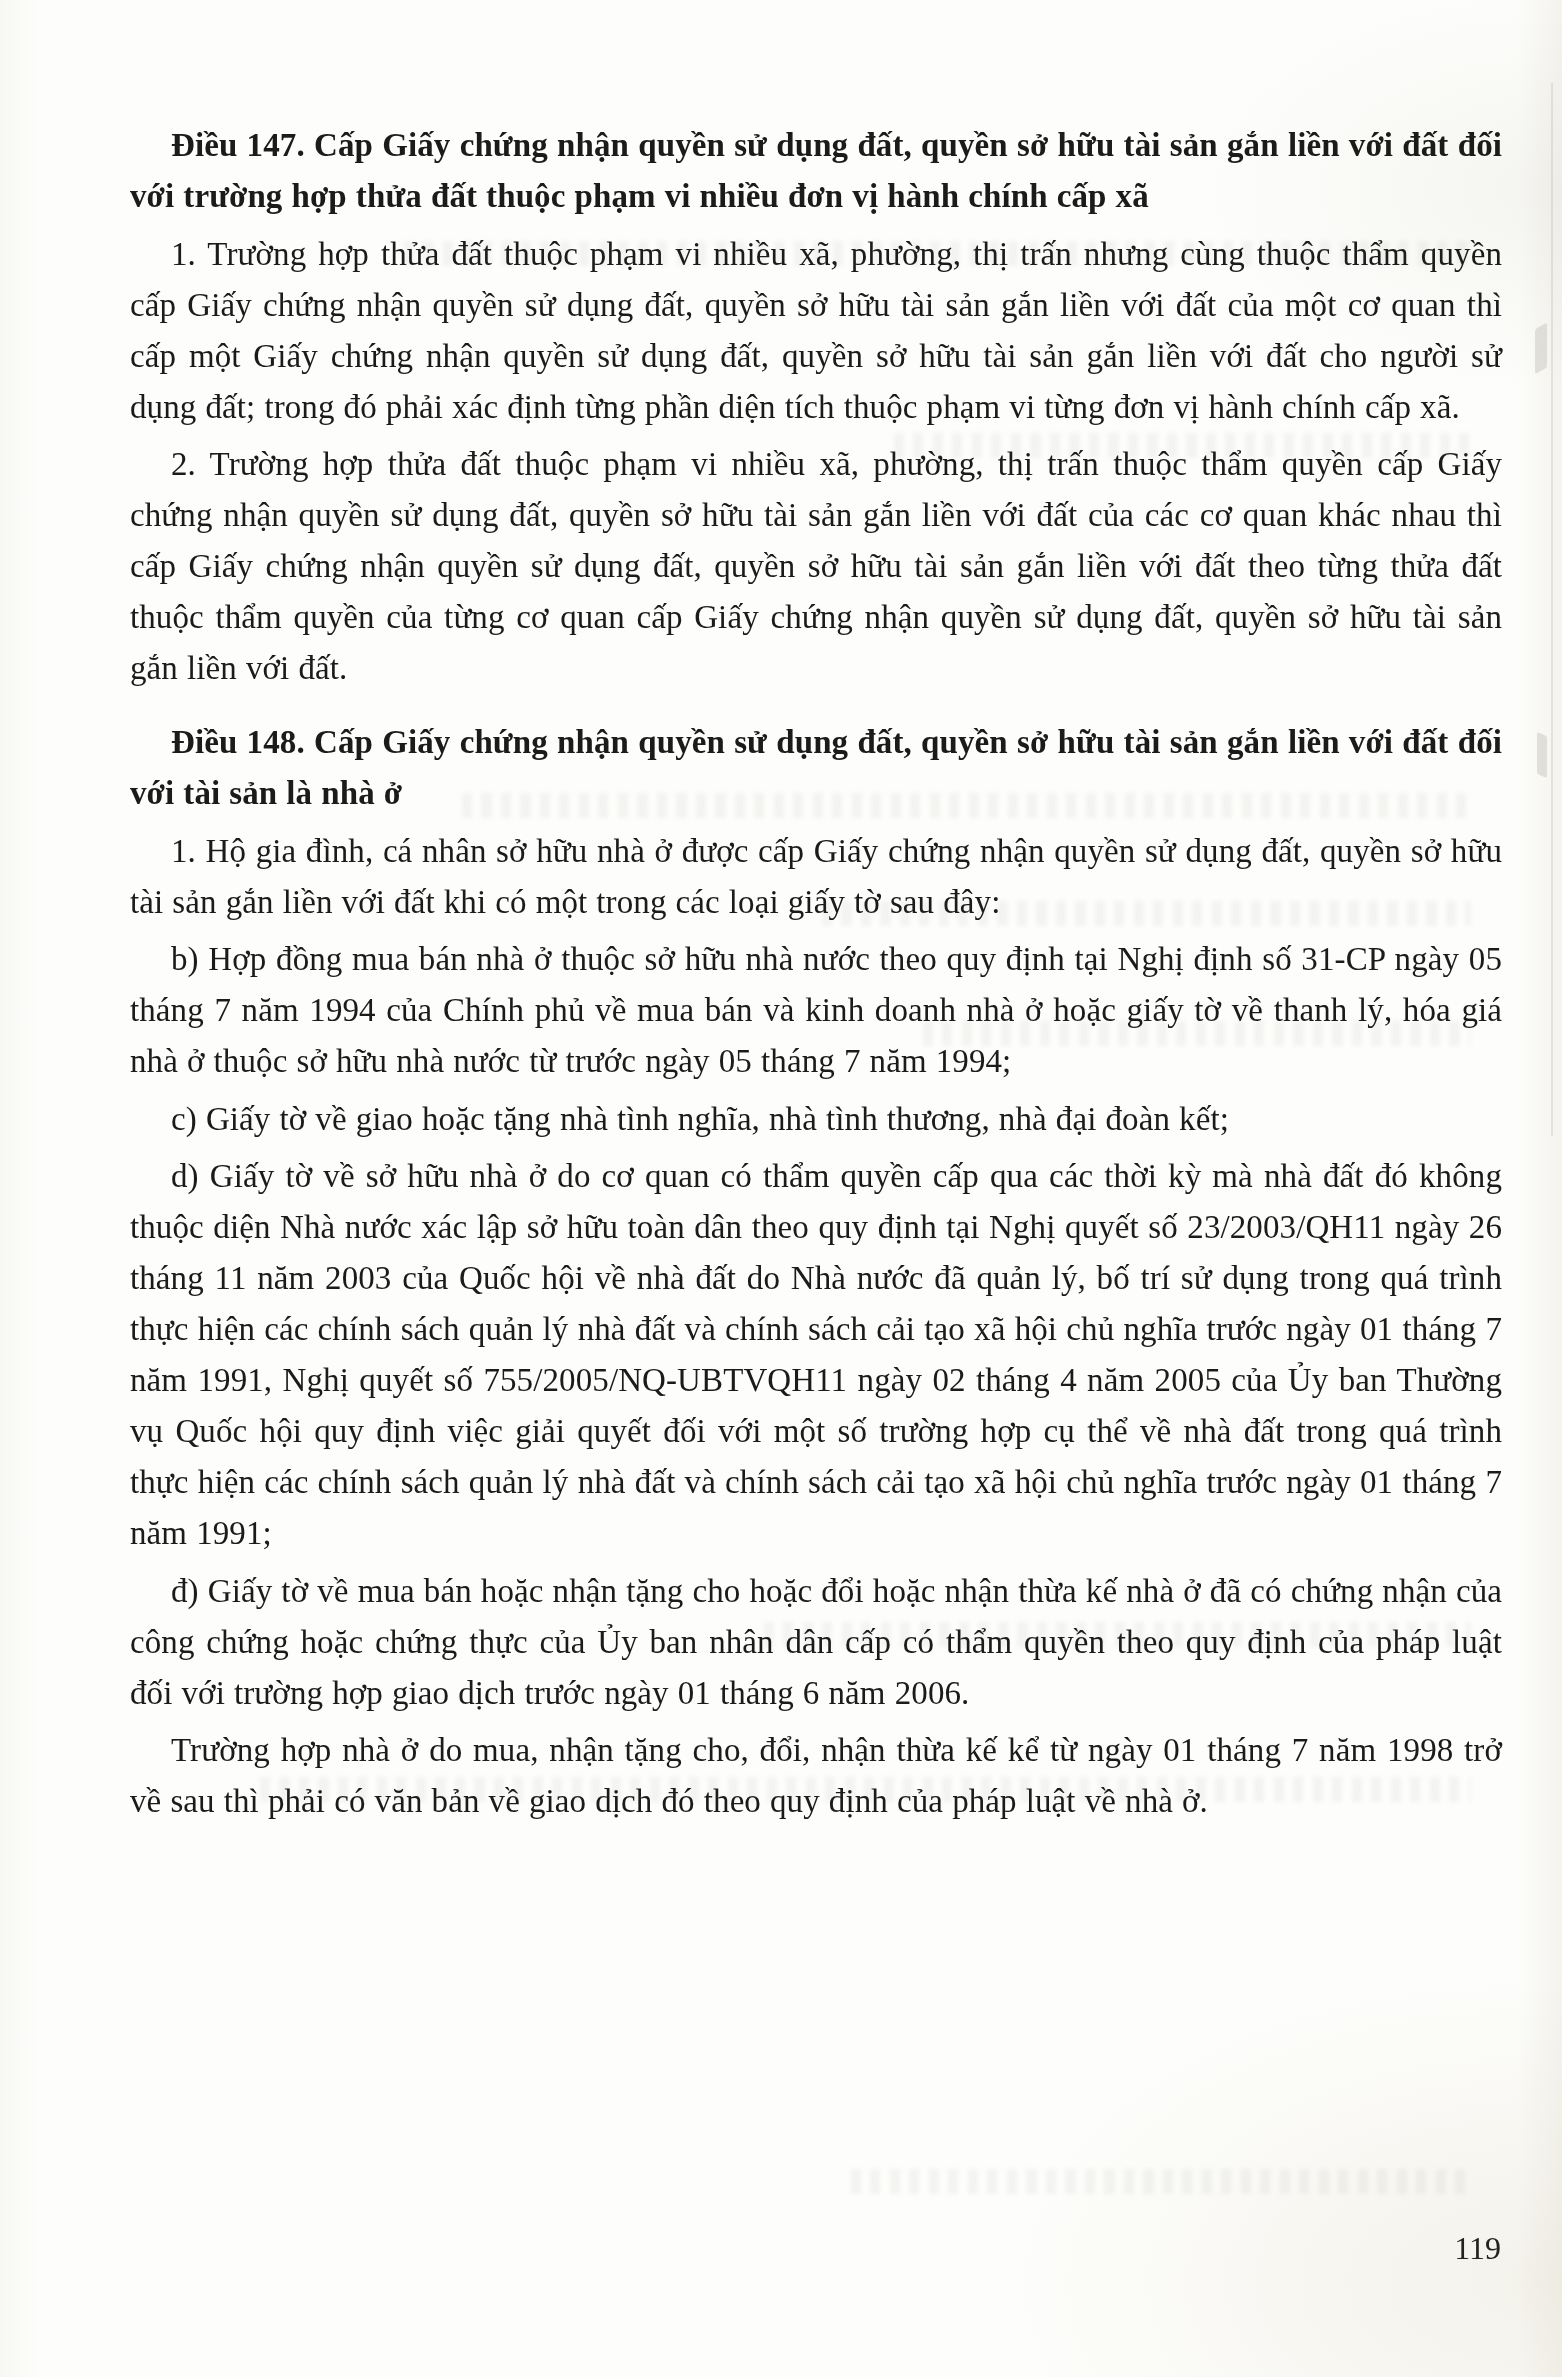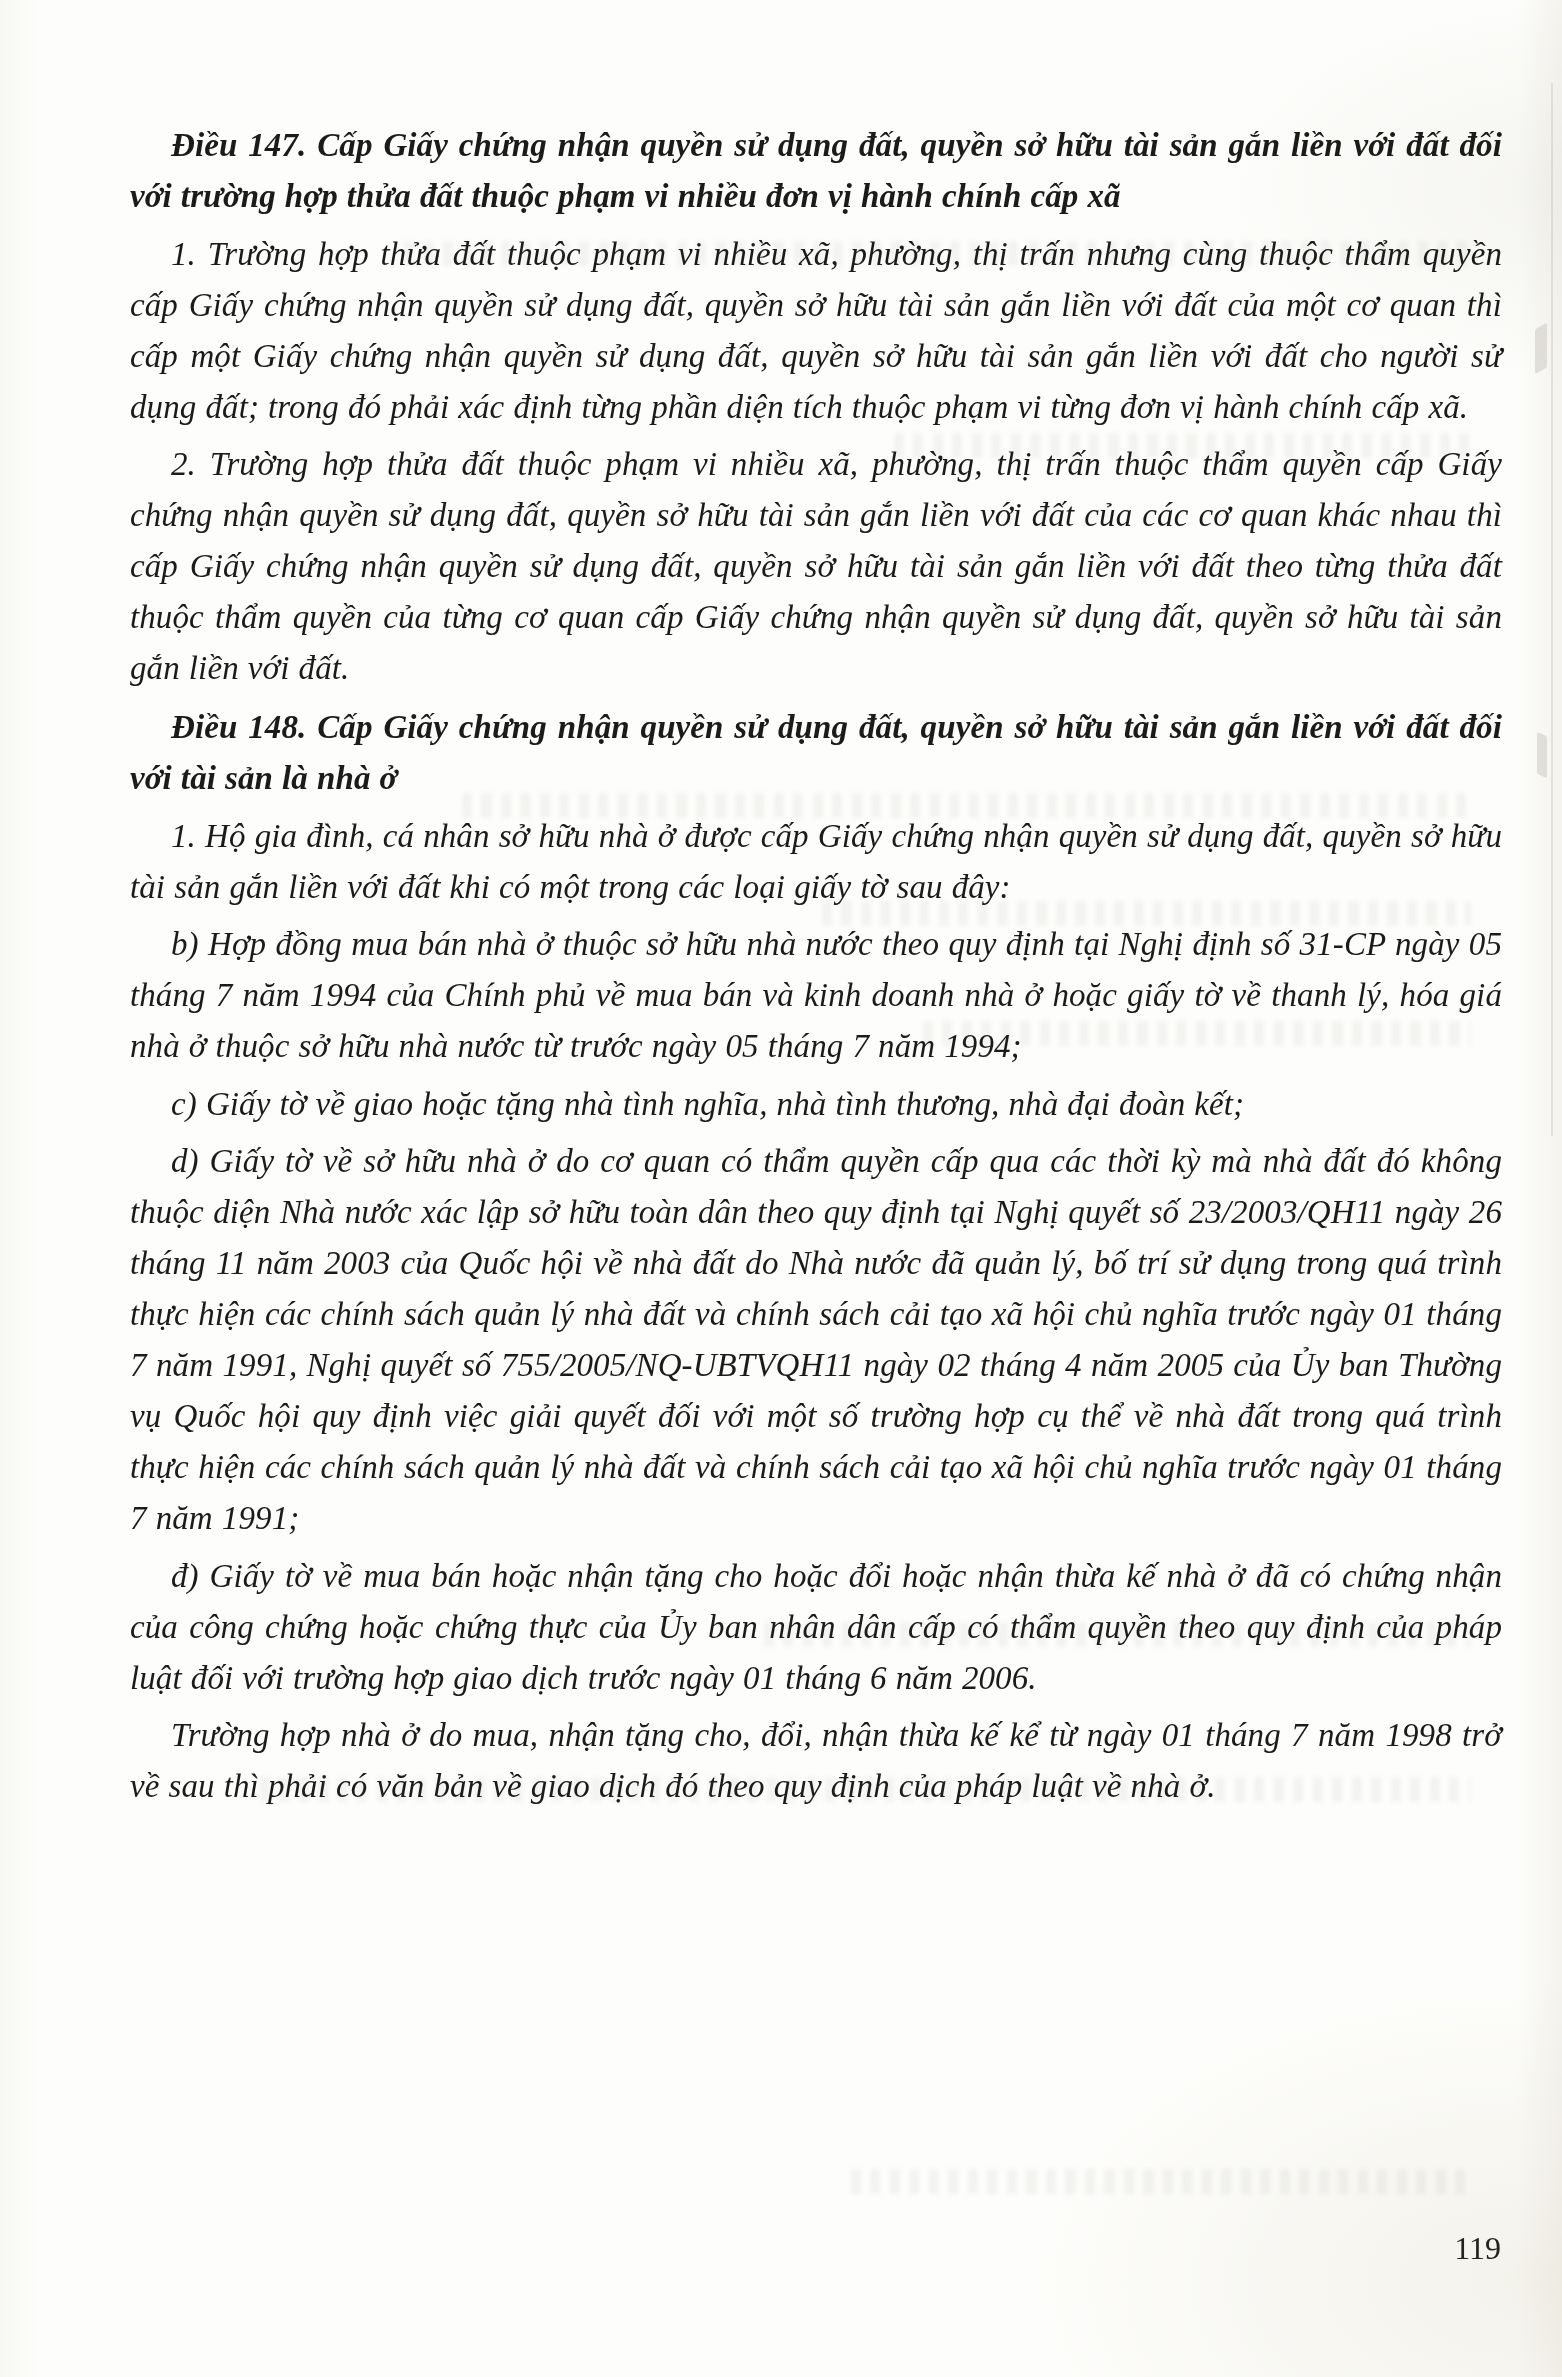--- a/index.html
+++ b/index.html
@@ -26,26 +26,25 @@
   }
 
   .text-block p {
     margin: 0;
     font-size: 33px;
     line-height: 51px;
     text-align: justify;
     text-indent: 41px;
     letter-spacing: 0.1px;
     word-spacing: 0.7px;
-    font-style: italic;
   }
 
   .text-block p + p { margin-top: 6.5px; }
   .text-block p.heading { font-weight: bold; }
-  .text-block p.body + p.heading { margin-top: 8px; }
+  .text-block p.body + p.heading { margin-top: 23px; }
 
   .page-number {
     position: absolute;
     top: 2230px;
     right: 62px;
     font-size: 32px;
     line-height: 36px;
     color: #222220;
   }
 

